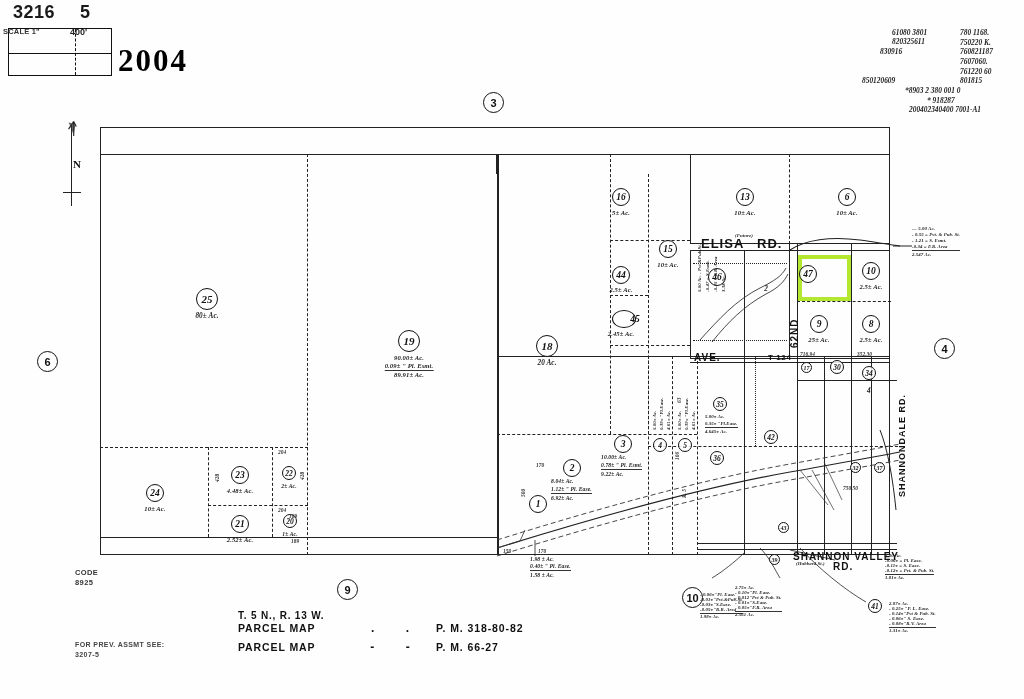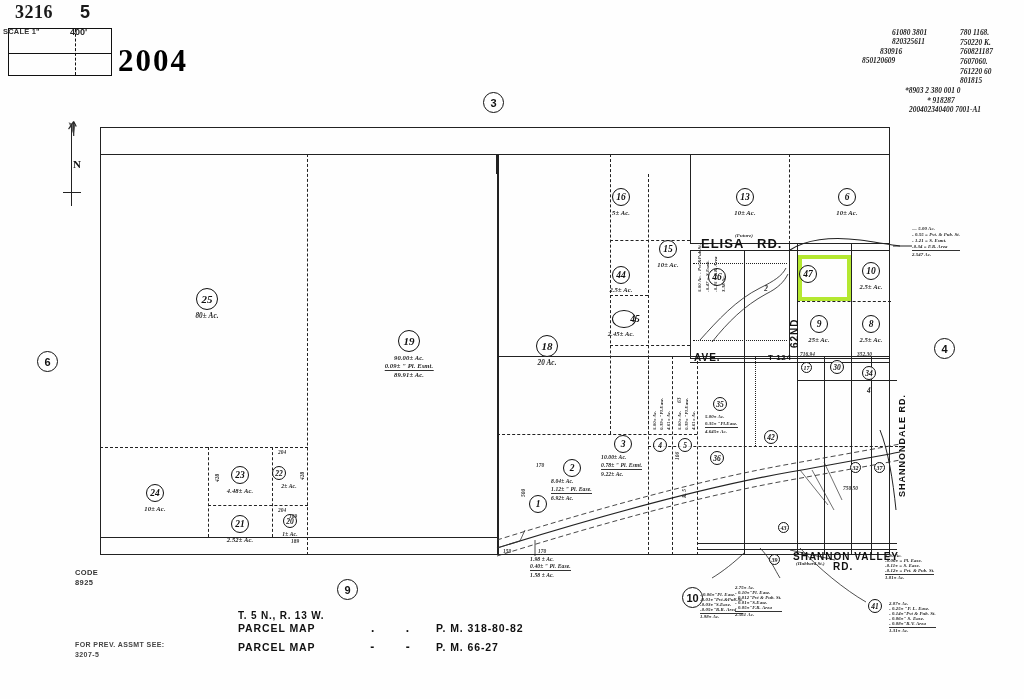--- a/index.html
+++ b/index.html
@@ -46,21 +46,21 @@
     border-left-style: dashed;
   }
   #book-num {
     position: absolute;
     left: 4px; top: 2px;
     width: 60px;
     text-align: center;
     font-size: 18px;
     font-weight: 700;
     letter-spacing: 0.5px;
-    font-family: Liberation Serif, serif;
+    font-family: Liberation Sans, sans-serif;
   }
   #page-num {
     position: absolute;
     left: 68px; top: 2px;
     width: 34px;
     text-align: center;
     font-size: 18px;
     font-weight: 700;
   }
   #scale-label {
@@ -93,21 +93,21 @@
     font-family: "Liberation Serif", serif;
     font-style: italic;
     font-weight: 700;
     color: #222;
     white-space: nowrap;
     transform-origin: left top;
   }
   #hand-block { position: absolute; left: 862px; top: 28px; }
   #hand-block div { line-height: 1.28; font-size: 7.4px; }
   #hand-block .ha { margin-left: 30px; }
-  #hand-block .hb { margin-left: 0px; }
+  #hand-block .hb { margin-left: 0px; margin-top: 20px; }
   #hand-block .hc { margin-left: 18px; }
   #hw-col2 { position: absolute; left: 960px; top: 28px; }
   #hw-col2 div { line-height: 1.3; font-size: 7.4px; }
   #hw-lower { position: absolute; left: 905px; top: 86px; }
   #hw-lower div { line-height: 1.3; font-size: 7.4px; }
 
   
   #north-arrow { position: absolute; left: 62px; top: 120px; width: 24px; height: 88px; }
   #north-arrow .stem {
     position: absolute; left: 9px; top: 4px; width: 0; height: 82px;
@@ -473,21 +473,21 @@
 
   <div class="pcircle sz-md" style="left:862px; top:315px;">8</div>
   <div class="acre center" style="left:871px; top:336px;">2.5± Ac.</div>
 
   <div class="pcircle sz-md" style="left:146px; top:484px;">24</div>
   <div class="acre center" style="left:155px; top:505px;">10± Ac.</div>
 
   <div class="pcircle sz-md" style="left:231px; top:466px;">23</div>
   <div class="acre center" style="left:240px; top:487px;">4.48± Ac.</div>
 
-  <div class="pcircle sz-sm" style="left:272px; top:466px;">22</div>
+  <div class="pcircle sz-sm" style="left:282px; top:466px;">22</div>
   <div class="acre t5 center" style="left:289px; top:483px;">2± Ac.</div>
 
   <div class="pcircle sz-md" style="left:231px; top:515px;">21</div>
   <div class="acre center" style="left:240px; top:536px;">2.52± Ac.</div>
 
   <div class="pcircle sz-sm" style="left:283px; top:514px;">20</div>
   <div class="acre t5 center" style="left:290px; top:531px;">1± Ac.</div>
 
   <div class="pcircle sz-md" style="left:529px; top:495px;">1</div>
 

